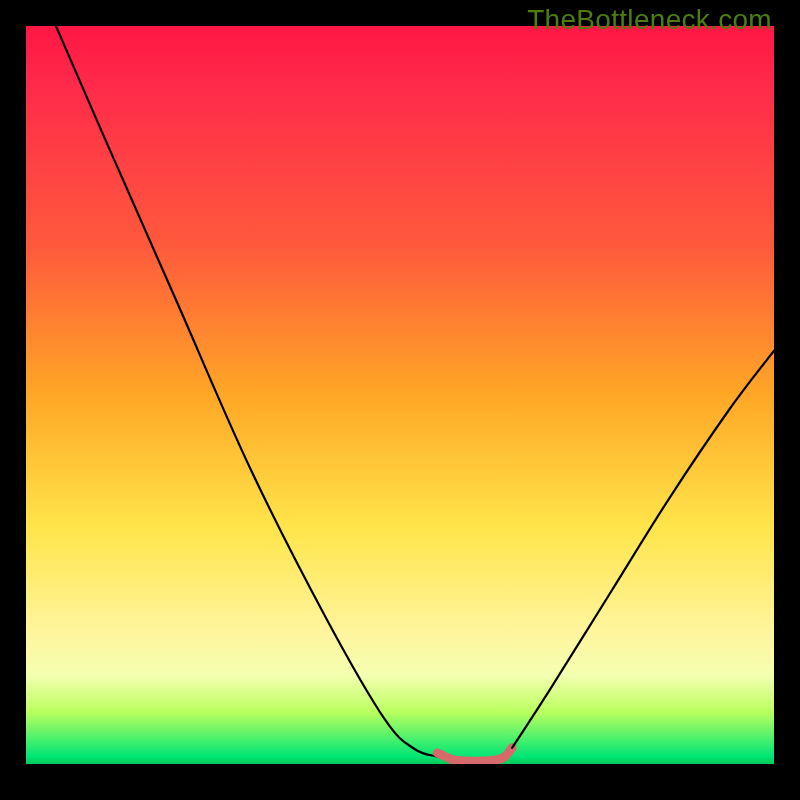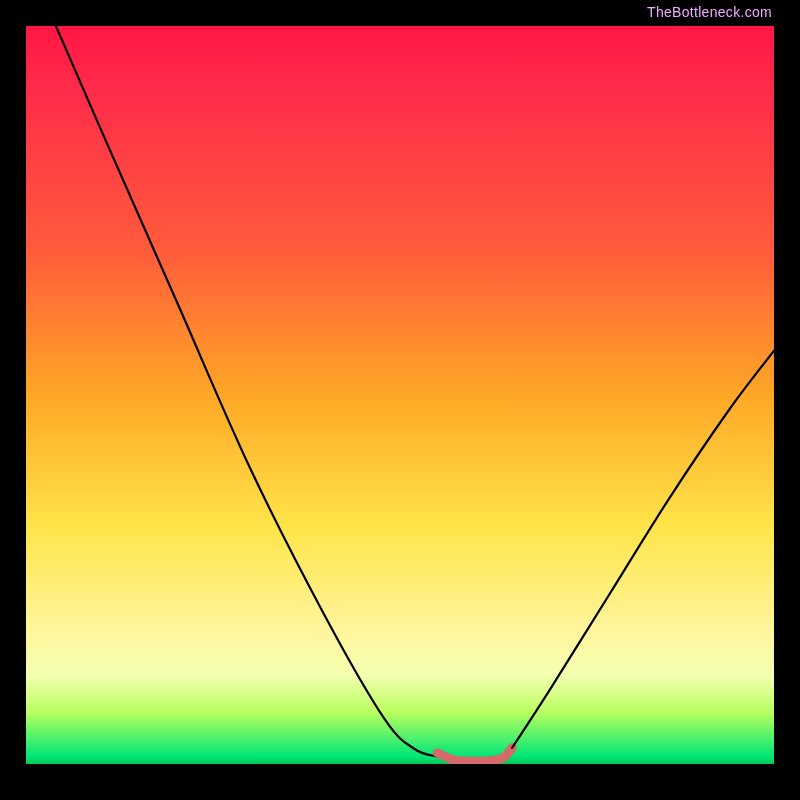--- a/index.html
+++ b/index.html
@@ -35,23 +35,23 @@
       #f4ffb0 88%,
       #b9ff5e 93%,
       #00e676 99%,
       #00c853 100%
     );
   }
   .watermark {
     position: absolute;
     top: 4px;
     right: 28px;
-    font-size: 14px;
+    font-size: 28px;
     font-weight: 400;
-    color: #f0abfc;
+    color: #4d7c0f;
     letter-spacing: 0.3px;
     user-select: none;
   }
   svg.curves {
     position: absolute;
     left: 0;
     top: 0;
     width: 748px;
     height: 738px;
   }

